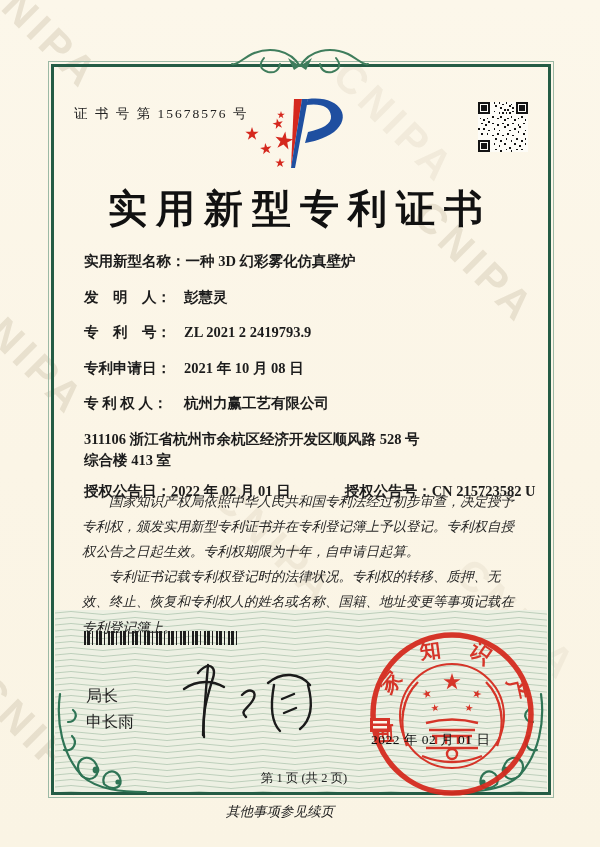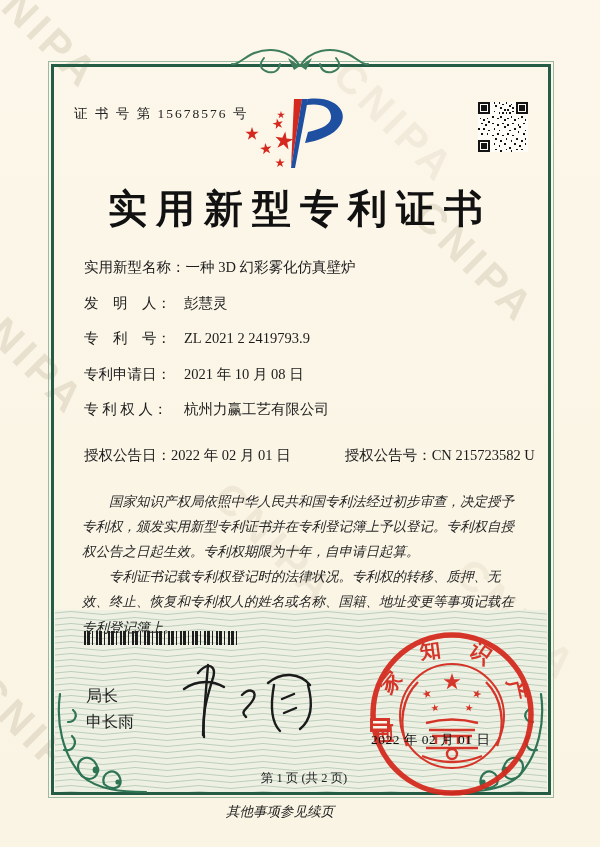--- a/index.html
+++ b/index.html
@@ -14,21 +14,21 @@
     position:absolute;font-family:"Liberation Sans","DejaVu Sans",sans-serif;
     font-weight:700;font-size:42px;letter-spacing:5px;
     color:rgba(190,174,148,.30);transform:rotate(45deg);white-space:nowrap;
     pointer-events:none;user-select:none;
   }
   .frame-outer{position:absolute;left:48px;top:61px;width:504px;height:735px;border:1px solid #9cb9a5;}
   .frame-inner{position:absolute;left:2px;top:2px;right:2px;bottom:2px;border:3px solid #245c45;}
   .cert-no{position:absolute;left:74px;top:105px;font-size:13.5px;letter-spacing:2px;color:#222;}
   .title{position:absolute;left:0;top:182px;width:600px;text-align:center;
     font-size:39px;font-weight:700;letter-spacing:9px;color:#111;}
-  .fields{position:absolute;left:84px;top:257px;width:440px;font-size:14.5px;}
+  .fields{position:absolute;left:84px;top:251px;width:440px;font-size:14.5px;font-weight:bold;}
   .frow{display:flex;margin-bottom:14.5px;line-height:21px;}
   .flabel{flex:0 0 100px;white-space:nowrap;}
   .fvalue{flex:1;}
   .grant-row{display:flex;gap:8px;}
   .grant-row .pair{white-space:nowrap;}
   .grant-row .pair+.pair{margin-left:46px;}
   .legal{position:absolute;left:82px;top:489px;width:438px;font-size:13.5px;
     line-height:1.86;font-style:italic;color:#262626;}
   .legal p{margin:0;text-indent:2em;}
   .waves{position:absolute;left:55px;top:610px;width:492px;height:182px;}
@@ -171,20 +171,21 @@
     </div>
     <div class="frow">
       <span class="flabel">专利申请日：</span>
       <span class="fvalue">2021 年 10 月 08 日</span>
     </div>
     <div class="frow">
       <span class="flabel">专 利 权 人：</span>
       <span class="fvalue">杭州力赢工艺有限公司</span>
     </div>
     <div class="frow" style="margin-bottom:10px">
+      <span class="fvalue" style="max-width:340px">311106 浙江省杭州市余杭区经济开发区顺风路 528 号综合楼 413 室</span>
     </div>
     <div class="frow grant-row">
       <span class="pair"><span>授权公告日：</span><span>2022 年 02 月 01 日</span></span>
       <span class="pair"><span>授权公告号：</span><span>CN 215723582 U</span></span>
     </div>
   </div>
 
   <div class="legal">
     <p>国家知识产权局依照中华人民共和国专利法经过初步审查，决定授予专利权，颁发实用新型专利证书并在专利登记簿上予以登记。专利权自授权公告之日起生效。专利权期限为十年，自申请日起算。</p>
     <p>专利证书记载专利权登记时的法律状况。专利权的转移、质押、无效、终止、恢复和专利权人的姓名或名称、国籍、地址变更等事项记载在专利登记簿上。</p>

